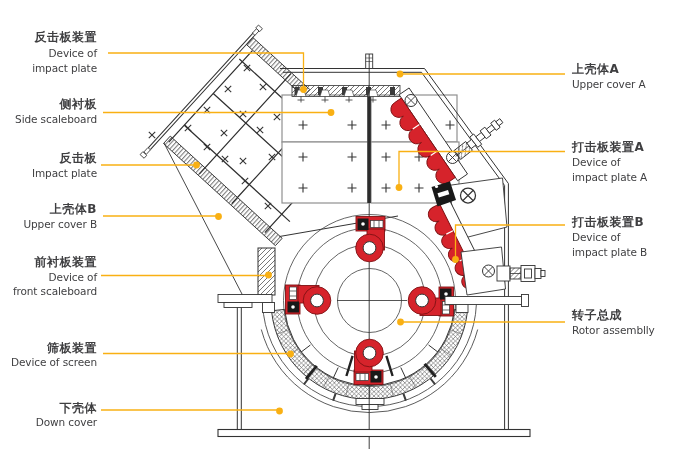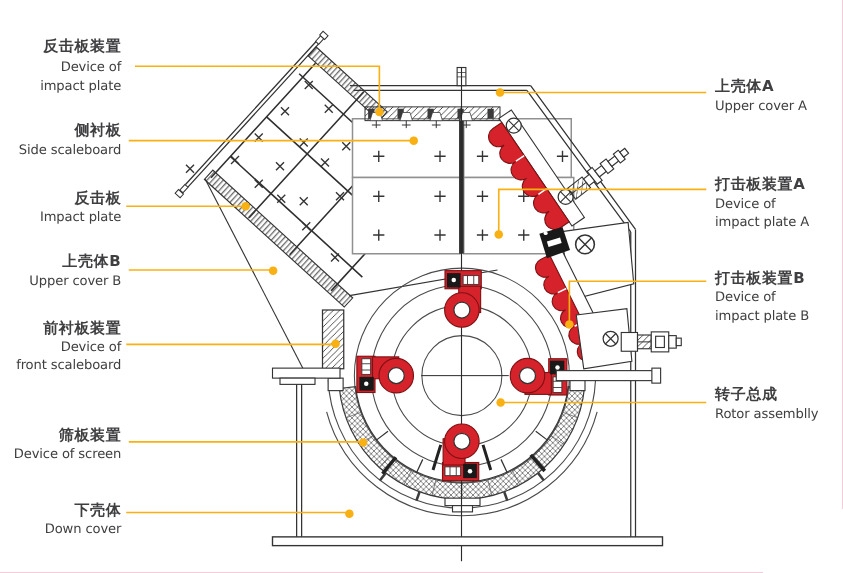--- a/index.html
+++ b/index.html
@@ -1,16 +1,16 @@
 <!DOCTYPE html>
 <html><head>
 <meta charset="utf-8">
 <style>
   html,body{margin:0;padding:0;background:#fff;}
-  .stage{position:relative;width:674px;height:458px;background:#be185d;overflow:hidden;
+  .stage{position:relative;width:674px;height:458px;background:#0ea5e9;overflow:hidden;
          font-family:"DejaVu Sans","Liberation Sans",sans-serif;}
   svg{display:block;}
   text{fill:#3f3f41;}
   .zh{font-size:12px;font-weight:600;letter-spacing:.5px;}
   .en{font-size:10.5px;font-weight:400;letter-spacing:-.1px;}
 </style>
 </head>
 <body>
 
 <div class="stage">

